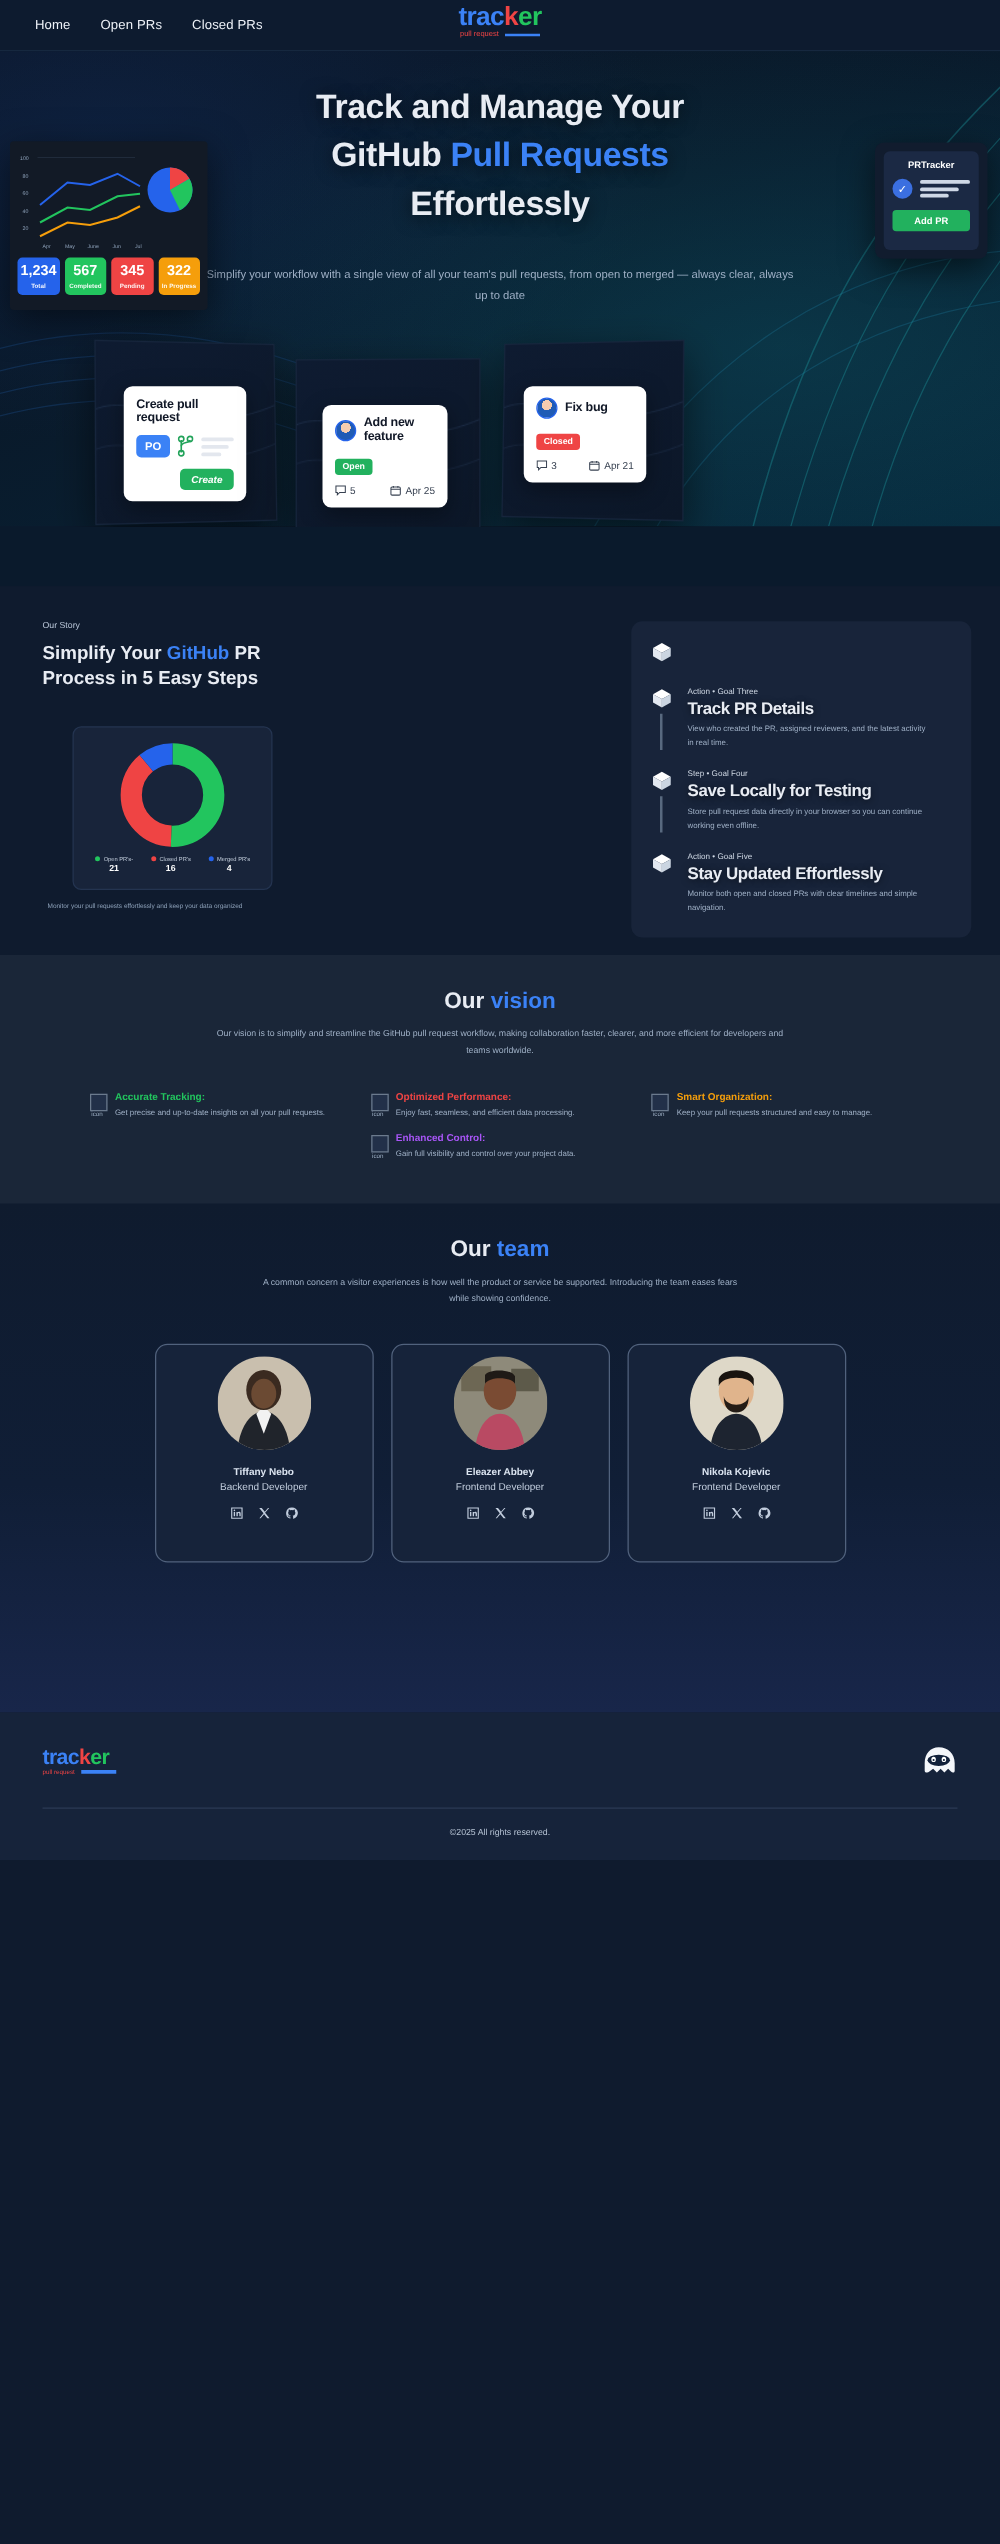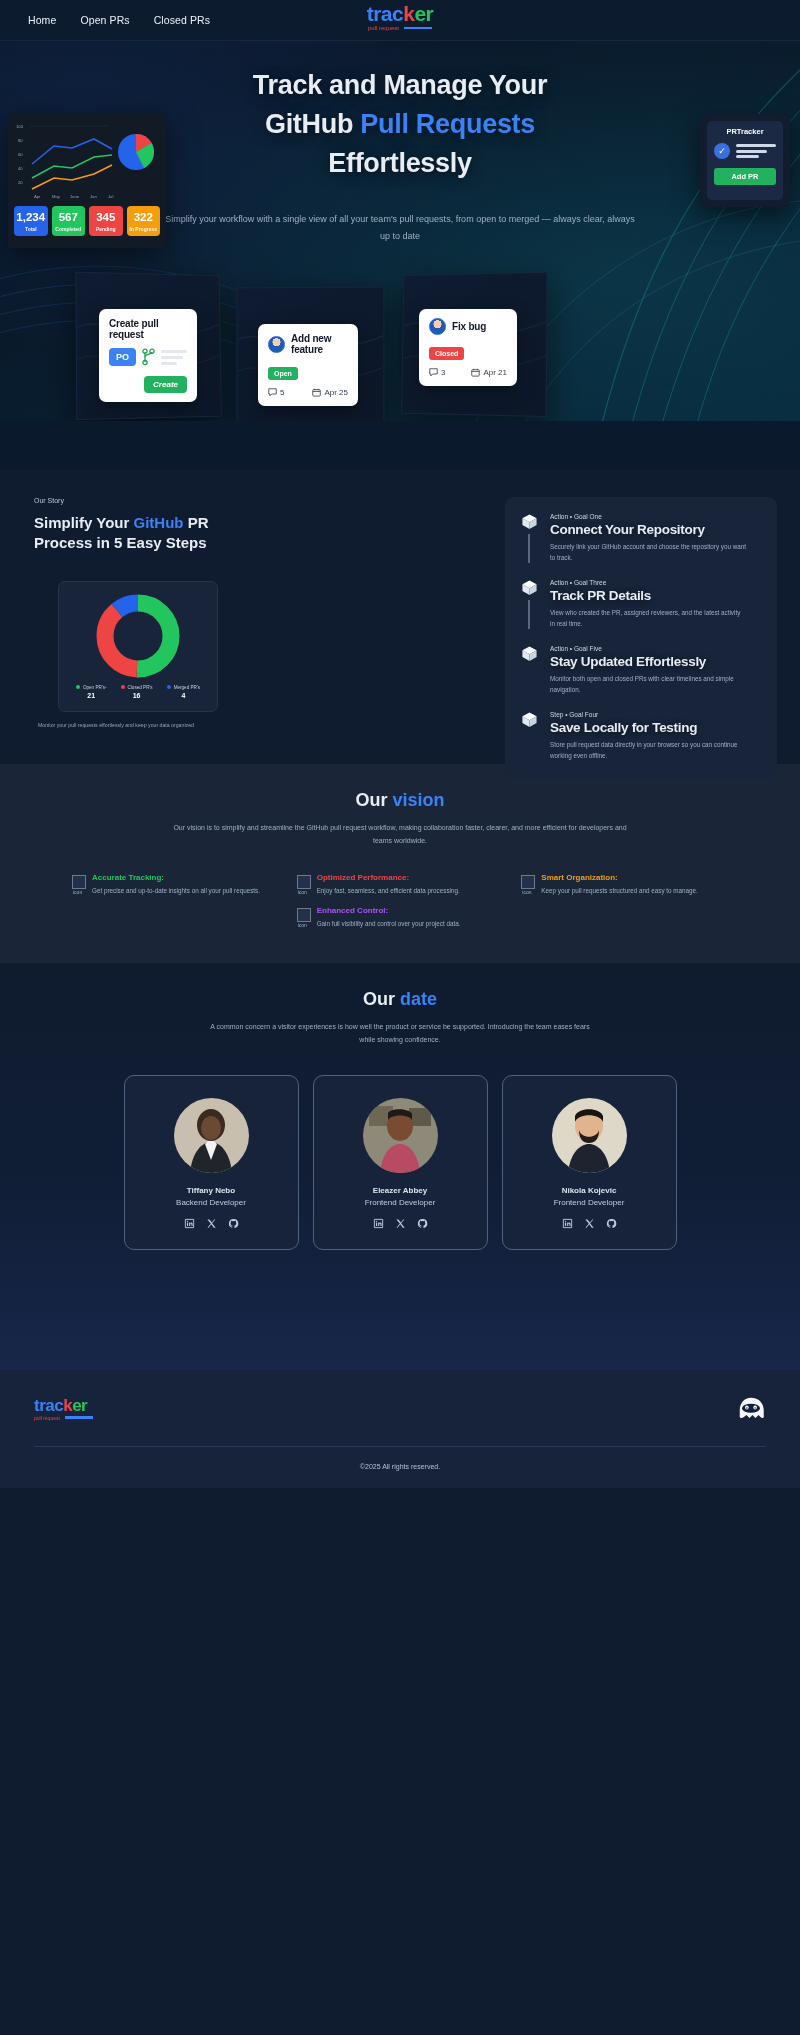--- a/index.html
+++ b/index.html
@@ -191,21 +191,21 @@
 
   
   .team{
     padding:26px 0 120px;
     background:linear-gradient(180deg,#0f1b2e 0%,#101e36 55%,#18264a 100%);
   }
   .team-grid{display:flex;gap:14px;justify-content:center;margin-top:28px;}
   .tcard{
     width:175px;height:175px;border:1px solid #51627d;border-radius:10px;
     background:#16233a;display:flex;flex-direction:column;align-items:center;
-    padding-top:22px;
+    padding-top:9px;
   }
   .tphoto{width:75px;height:75px;border-radius:50%;overflow:hidden;}
   .tname{font-size:8px;font-weight:bold;margin-top:13px;color:#dbe4f0;}
   .trole{font-size:8px;color:#c2cddd;margin-top:3px;}
   .socials{display:flex;gap:11px;margin-top:11px;}
   .socials svg{cursor:pointer;}
 
   
   .footer{background:#16233a;padding:26px 0 0;}
   .footer-top{display:flex;justify-content:space-between;align-items:center;padding:0 34px 24px;}
@@ -471,25 +471,20 @@
     <div class="steps-panel">
       <div class="step">
         <div class="step-rail">
           <svg class="cube" viewBox="0 0 24 24">
             <path d="M12 2 L22 7.5 L12 13 L2 7.5 Z" fill="#fff"></path>
             <path d="M2 7.5 L12 13 L12 22.5 L2 17 Z" fill="#e2e8f0"></path>
             <path d="M22 7.5 L12 13 L12 22.5 L22 17 Z" fill="#cbd5e1"></path>
           </svg>
           <div class="rail-line"></div>
         </div>
-        <div>
-          <div class="step-kicker">Action • Goal One</div>
-          <div class="step-title">Connect Your Repository</div>
-          <div class="step-desc">Securely link your GitHub account and choose the repository you want to track.</div>
-        </div>
       </div>
       <div class="step">
         <div class="step-rail">
           <svg class="cube" viewBox="0 0 24 24">
             <path d="M12 2 L22 7.5 L12 13 L2 7.5 Z" fill="#fff"></path>
             <path d="M2 7.5 L12 13 L12 22.5 L2 17 Z" fill="#e2e8f0"></path>
             <path d="M22 7.5 L12 13 L12 22.5 L22 17 Z" fill="#cbd5e1"></path>
           </svg>
           <div class="rail-line"></div>
         </div>
@@ -499,41 +494,41 @@
           <div class="step-desc">View who created the PR, assigned reviewers, and the latest activity in real time.</div>
         </div>
       </div>
       <div class="step">
         <div class="step-rail">
           <svg class="cube" viewBox="0 0 24 24">
             <path d="M12 2 L22 7.5 L12 13 L2 7.5 Z" fill="#fff"></path>
             <path d="M2 7.5 L12 13 L12 22.5 L2 17 Z" fill="#e2e8f0"></path>
             <path d="M22 7.5 L12 13 L12 22.5 L22 17 Z" fill="#cbd5e1"></path>
           </svg>
-
+          <div class="rail-line"></div>
         </div>
         <div>
-          <div class="step-kicker">Action • Goal Five</div>
-          <div class="step-title">Stay Updated Effortlessly</div>
-          <div class="step-desc">Monitor both open and closed PRs with clear timelines and simple navigation.</div>
+          <div class="step-kicker">Step • Goal Four</div>
+          <div class="step-title">Save Locally for Testing</div>
+          <div class="step-desc">Store pull request data directly in your browser so you can continue working even offline.</div>
         </div>
       </div>
       <div class="step">
         <div class="step-rail">
           <svg class="cube" viewBox="0 0 24 24">
             <path d="M12 2 L22 7.5 L12 13 L2 7.5 Z" fill="#fff"></path>
             <path d="M2 7.5 L12 13 L12 22.5 L2 17 Z" fill="#e2e8f0"></path>
             <path d="M22 7.5 L12 13 L12 22.5 L22 17 Z" fill="#cbd5e1"></path>
           </svg>
-          <div class="rail-line"></div>
+
         </div>
         <div>
-          <div class="step-kicker">Step • Goal Four</div>
-          <div class="step-title">Save Locally for Testing</div>
-          <div class="step-desc">Store pull request data directly in your browser so you can continue working even offline.</div>
+          <div class="step-kicker">Action • Goal Five</div>
+          <div class="step-title">Stay Updated Effortlessly</div>
+          <div class="step-desc">Monitor both open and closed PRs with clear timelines and simple navigation.</div>
         </div>
       </div>
     </div>
   </div>
 
   <div class="vision">
     <div class="sec-h">
       <span>Our </span><span class="accent">vision</span>
     </div>
     <div class="sec-sub">Our vision is to simplify and streamline the GitHub pull request workflow, making collaboration faster, clearer, and more efficient for developers and teams worldwide.</div>
@@ -564,21 +559,21 @@
         <div>
           <div class="vi-title" style="color:#a855f7">Enhanced Control:</div>
           <div class="vi-desc">Gain full visibility and control over your project data.</div>
         </div>
       </div>
     </div>
   </div>
 
   <div class="team">
     <div class="sec-h">
-      <span>Our </span><span class="accent">date</span>
+      <span>Our </span><span class="accent">team</span>
     </div>
     <div class="sec-sub" style="width:380px">A common concern a visitor experiences is how well the product or service be supported. Introducing the team eases fears while showing confidence.</div>
 
     <div class="team-grid">
       <div class="tcard">
         <div class="tphoto">
           <svg width="75" height="75" viewBox="0 0 75 75">
             <rect width="75" height="75" fill="#c9bfae"></rect>
             <ellipse cx="37" cy="27" rx="14" ry="16" fill="#3a2a20"></ellipse>
             <ellipse cx="37" cy="30" rx="10" ry="12" fill="#6b4a33"></ellipse>

